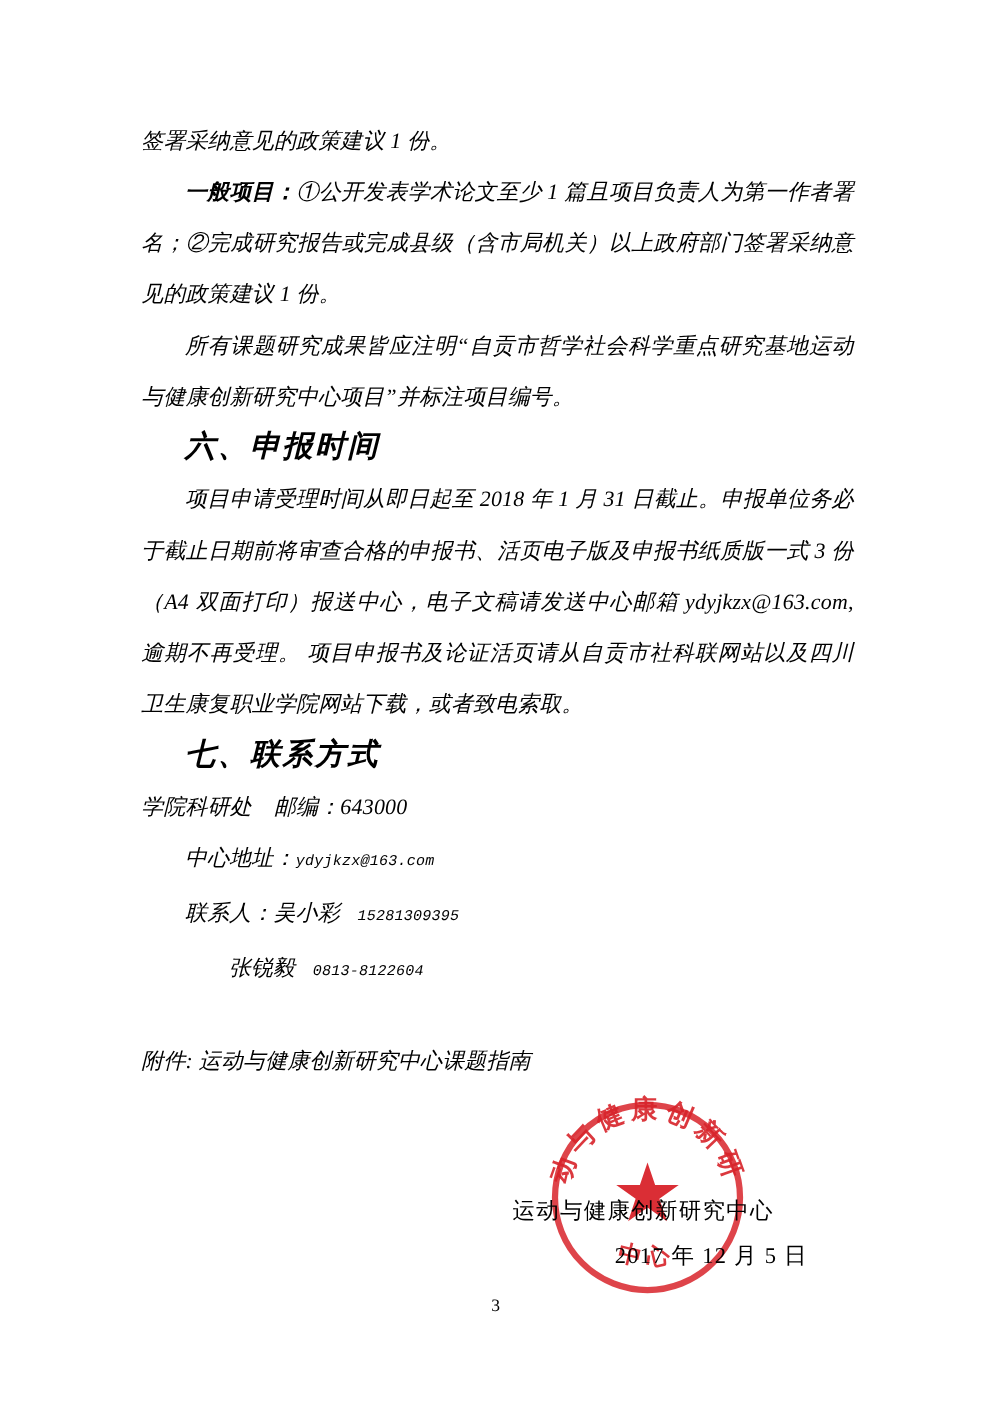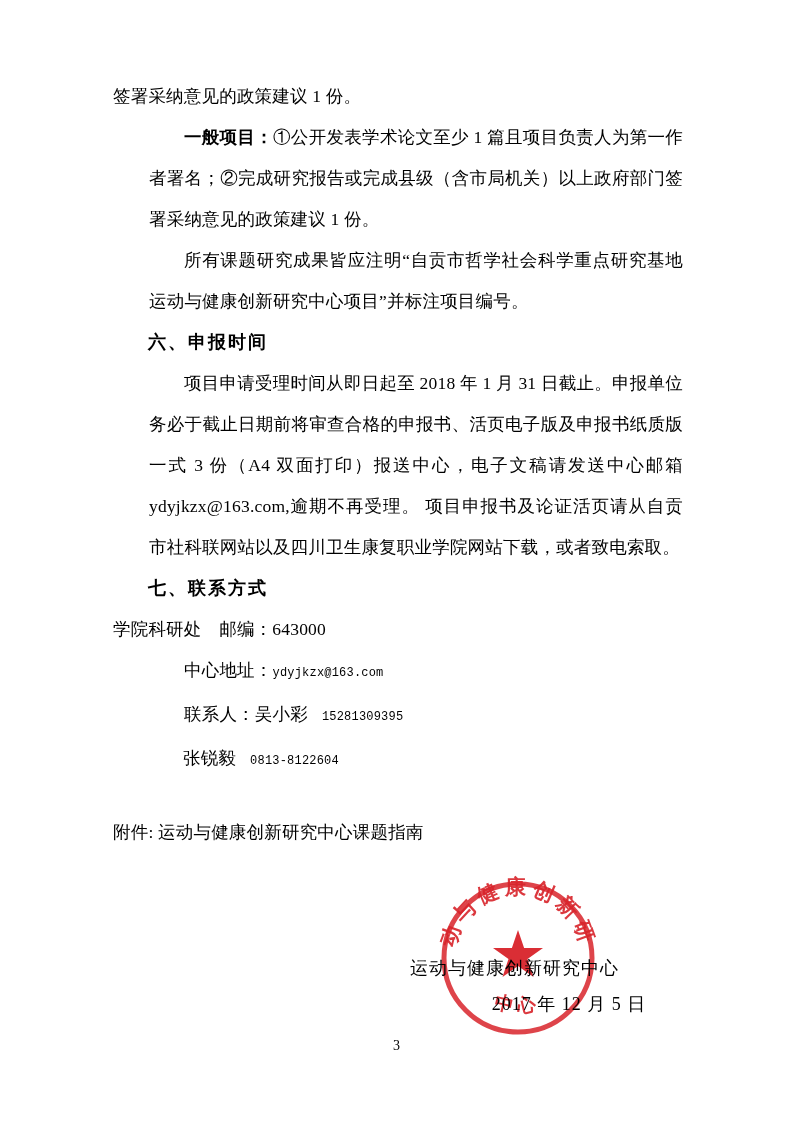--- a/index.html
+++ b/index.html
@@ -17,38 +17,39 @@
   }
   .page {
     position: absolute;
     left: 0; top: 0;
     width: 793px;
     height: 1122px;
   }
   .content {
     position: absolute;
     left: 113px;
-    top: 76px;
+    top: 92px;
     width: 570px;
+    font-style: italic;
   }
   p {
     margin: 0;
     font-size: 17.5px;
     line-height: 41px;
     letter-spacing: 0.2px;
   }
-  .indent { text-indent: 35px; margin-left: 36px; }
+  .indent { text-indent: 35px; }
   .justify {
     text-align: justify;
     text-align-last: left;
   }
   .bold { font-weight: bold; }
   .heading {
     font-weight: bold;
-    font-size: 18px;
+    font-size: 24px;
     line-height: 41px;
     text-indent: 35px;
   }
   .heading-sp { letter-spacing: 2px; }
   .mono {
     font-family: "Liberation Mono", "DejaVu Sans Mono", monospace;
     font-size: 12px;
   }
   .attach {
     margin-top: 30px;

